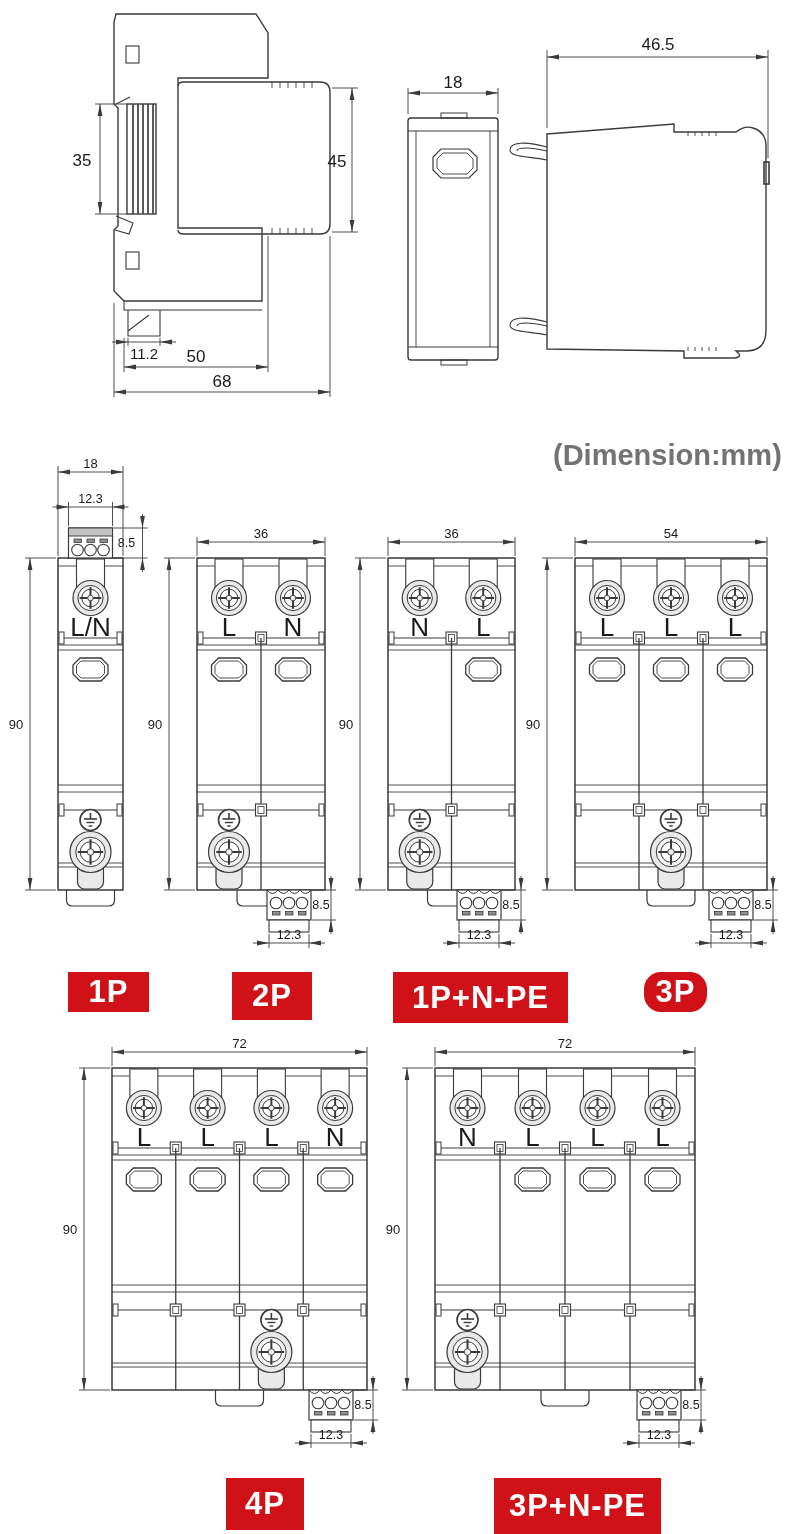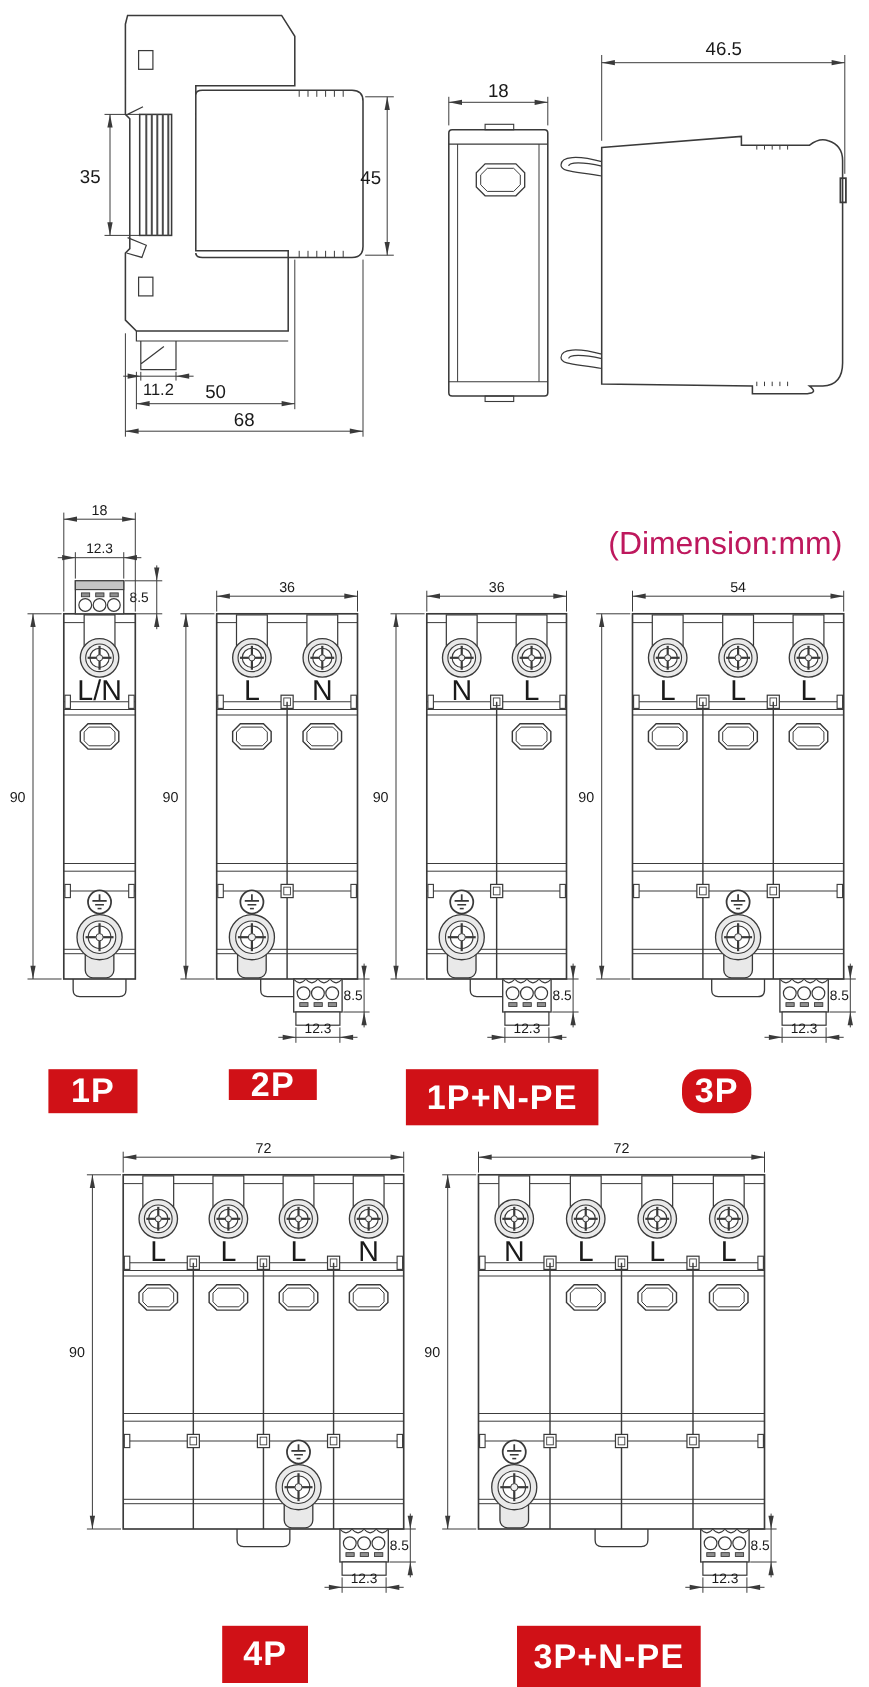--- a/index.html
+++ b/index.html
@@ -1,21 +1,21 @@
 <!DOCTYPE html>
 <html><head>
 <meta charset="utf-8">
 <style>
   html,body{margin:0;padding:0;background:#ffffff;}
   body{width:790px;height:1534px;position:relative;font-family:"Liberation Sans",sans-serif;overflow:hidden;}
   #canvas{position:absolute;left:0;top:0;}
   svg text{fill:#1a1a1a;font-family:"Liberation Sans",sans-serif;}
   .cap{position:absolute;display:flex;align-items:center;justify-content:center;
-       color:#ffffff;font-size:31px;font-weight:600;letter-spacing:1px;}
-  .note{position:absolute;left:553px;top:479px;width:230px;font-size:29px;color:#be185d;white-space:nowrap;}
+       color:#ffffff;font-size:31px;font-weight:600;letter-spacing:1px;margin-left:24px;}
+  .note{position:absolute;left:553px;top:439px;width:230px;font-size:29px;color:#737373;white-space:nowrap;font-weight:bold;}
 </style>
 </head>
 <body>
 
 <svg id="canvas" width="790" height="1534" viewBox="0 0 790 1534">
   <defs>
     <marker id="ae" markerWidth="14" markerHeight="8" refX="13" refY="3.5" orient="auto" markerUnits="userSpaceOnUse">
       <path d="M13,3.5 L1,1.1 L1,5.9 Z" fill="#3a3a3a"></path>
     </marker>
     <marker id="as" markerWidth="14" markerHeight="8" refX="1" refY="3.5" orient="auto" markerUnits="userSpaceOnUse">
@@ -656,17 +656,17 @@
         <line x1="695" y1="1066" x2="695" y2="1047" stroke="#3a3a3a" stroke-width="0.9"></line>
         <line x1="435" y1="1052" x2="695" y2="1052" stroke="#3a3a3a" stroke-width="0.9" marker-start="url(#as)" marker-end="url(#ae)"></line>
         <text x="565" y="1048" font-size="13" text-anchor="middle" fill="#161616">72</text>
       </g>
     </g>
 </svg>
 
 <div class="note">(Dimension:mm)</div>
 
 <div class="cap" style="left: 44px; top: 972px; width: 81px; height: 40px; background: rgb(208, 17, 23);">1P</div>
-<div class="cap" style="left: 208px; top: 972px; width: 80px; height: 28px; background: rgb(208, 17, 23);">2P</div>
+<div class="cap" style="left: 208px; top: 972px; width: 80px; height: 48px; background: rgb(208, 17, 23);">2P</div>
 <div class="cap" style="left: 369px; top: 972px; width: 175px; height: 51px; background: rgb(208, 17, 23);">1P+N-PE</div>
 <div class="cap" style="left: 620px; top: 972px; width: 63px; height: 40px; background: rgb(208, 17, 23); border-radius: 17px;">3P</div>
 <div class="cap" style="left: 202px; top: 1478px; width: 78px; height: 52px; background: rgb(208, 17, 23);">4P</div>
 <div class="cap" style="left: 470px; top: 1478px; width: 167px; height: 56px; background: rgb(208, 17, 23);">3P+N-PE</div>
 
 </body></html>

